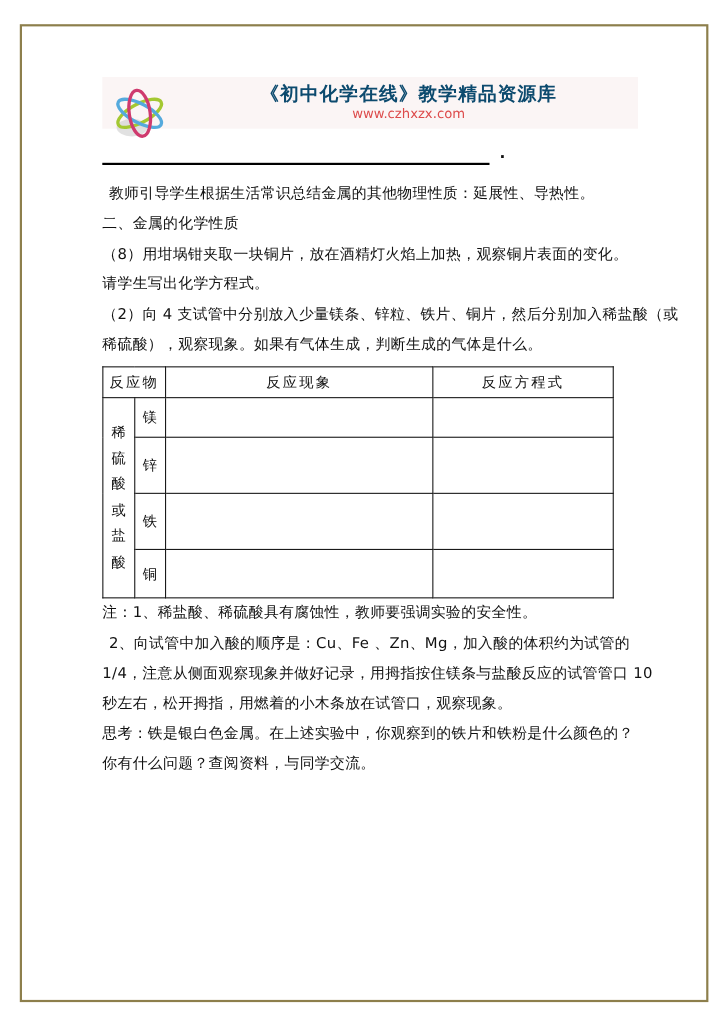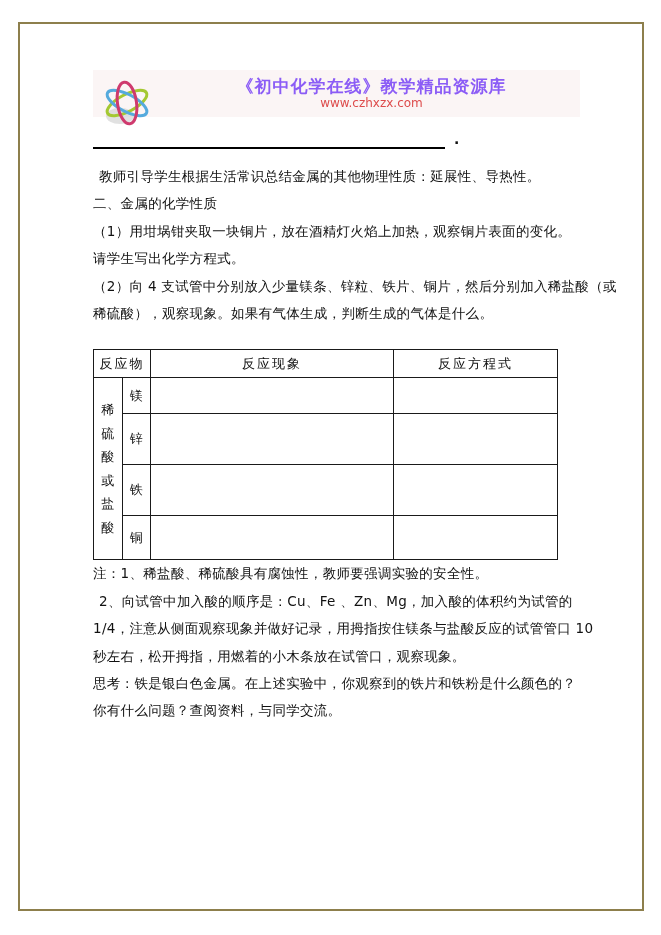--- a/index.html
+++ b/index.html
@@ -46,21 +46,21 @@
     height: 54px;
   }
   .banner .band-text {
     margin-left: 70px;
     text-align: center;
     padding-top: 6px;
   }
   .band-title {
     font-size: 17px;
     font-weight: bold;
-    color: #8b5cf6;
+    color: #0c4a6e;
     letter-spacing: 1px;
     line-height: 20px;
     white-space: nowrap;
   }
   .band-url {
     font-size: 12px;
     color: #dd4b4b;
     line-height: 15px;
   }
   
@@ -98,21 +98,21 @@
     border-collapse: collapse;
     table-layout: fixed;
   }
   td, th {
     border: 1.5px solid #1a1a1a;
     font-size: 13px;
     font-weight: normal;
     padding: 0;
     vertical-align: middle;
   }
-  .t1 { width: 464px; margin-top: 22px; }
+  .t1 { width: 464px; margin-top: 6px; }
   .t1 th { text-align: center; letter-spacing: 2px; }
   .t1 .row-head { height: 28px; }
   .t1 .r1 { height: 36px; }
   .t1 .r2 { height: 51px; }
   .t1 .r3 { height: 51px; }
   .t1 .r4 { height: 44px; }
   .acid-cell { text-align: center; }
   .acid-vert {
     width: 15px;
     margin: 0 auto;
@@ -145,21 +145,21 @@
           <div class="band-url">www.czhxzx.com</div>
         </div>
       </div>
 
       <div class="blankline">
         <span class="rule"></span><span class="dot">.</span>
       </div>
 
       <p class="bodyline indent1 mt6">教师引导学生根据生活常识总结金属的其他物理性质：延展性、导热性。</p>
       <p class="bodyline bold">二、金属的化学性质</p>
-      <p class="bodyline">（1）用坩埚钳夹取一块铜片，放在酒精灯火焰上加热，观察铜片表面的变化。</p>
+      <p class="bodyline">（8）用坩埚钳夹取一块铜片，放在酒精灯火焰上加热，观察铜片表面的变化。</p>
       <p class="bodyline">请学生写出化学方程式。</p>
       <p class="bodyline">（2）向 4 支试管中分别放入少量镁条、锌粒、铁片、铜片，然后分别加入稀盐酸（或</p>
       <p class="bodyline">稀硫酸），观察现象。如果有气体生成，判断生成的气体是什么。</p>
 
       <table class="t1">
         <tbody>
             <tr class="row-head">
           <th colspan="2" style="width:57px">反应物</th>
           <th style="width:243px">反应现象</th>
           <th style="width:164px">反应方程式</th>

